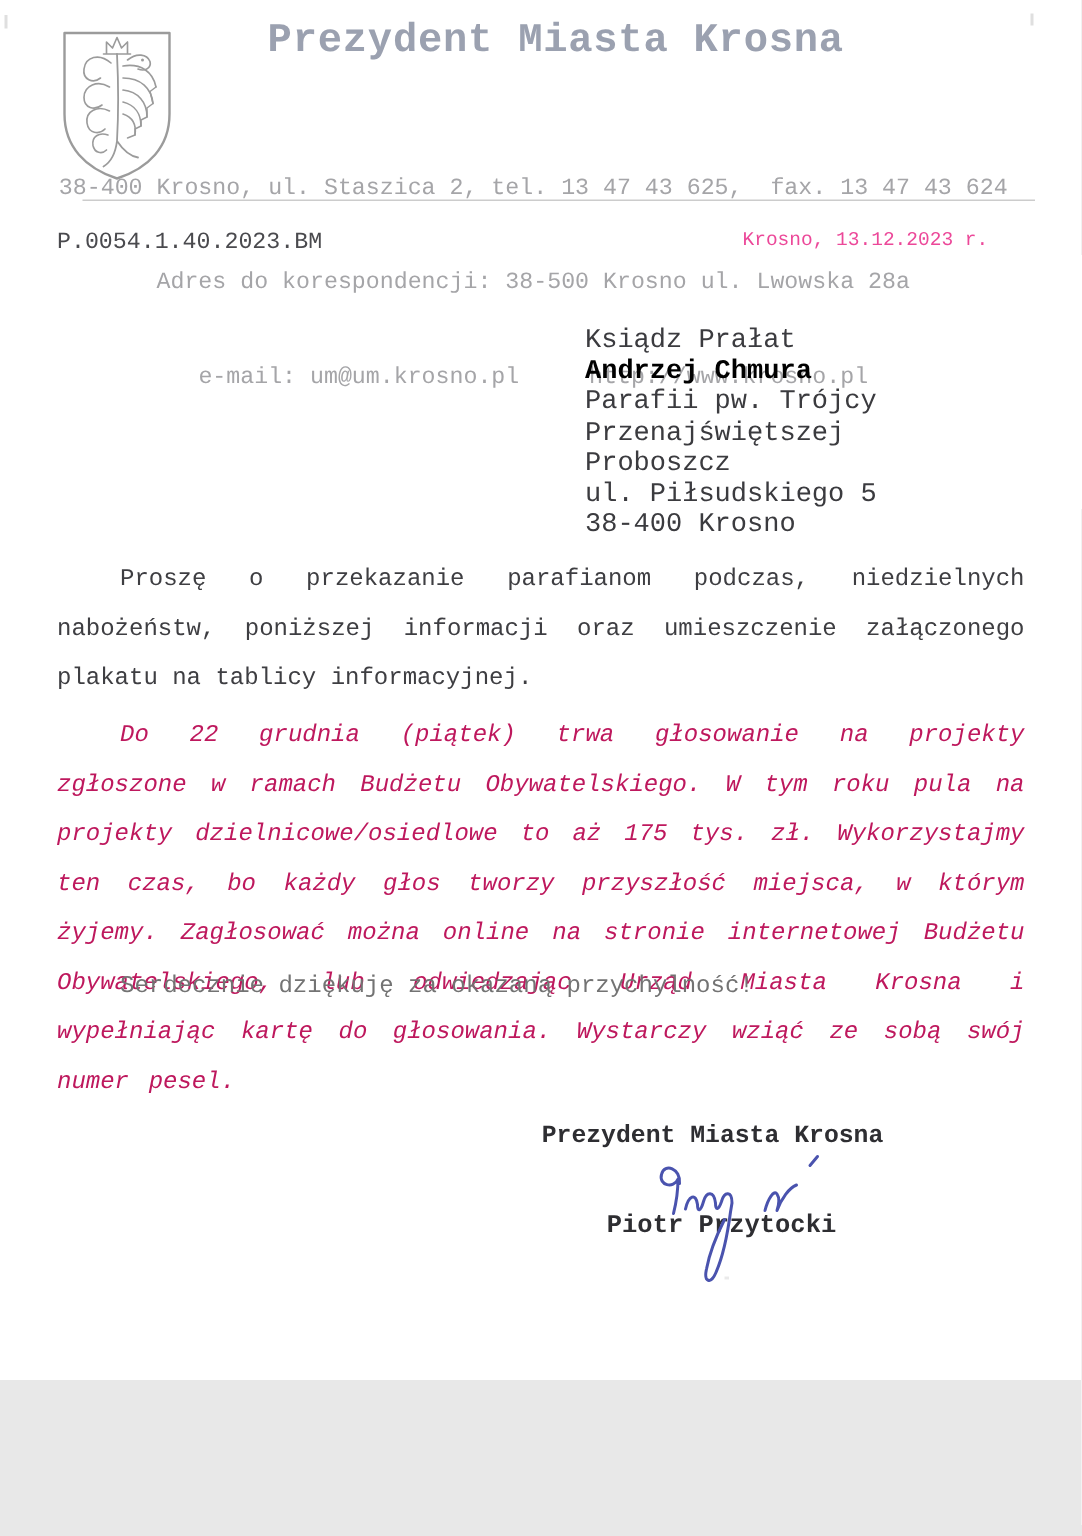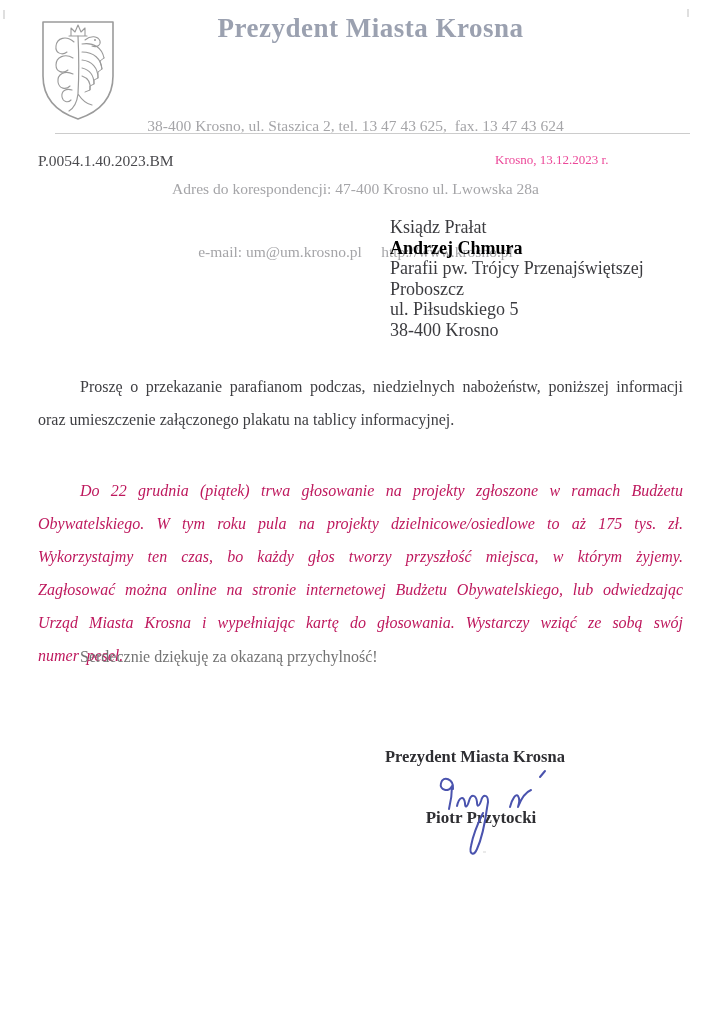--- a/index.html
+++ b/index.html
@@ -1,24 +1,24 @@
 <!DOCTYPE html>
 <html><head>
 <meta charset="utf-8">
 <style>
   * { margin: 0; padding: 0; box-sizing: border-box; }
   html, body { background: #e8e8e8; }
   .page {
     position: relative;
     width: 721px;
-    height: 1024px;
+    height: 920px;
     margin: 0 auto;
     background: #ffffff;
     overflow: hidden;
-    font-family: Liberation Serif, serif;
+    font-family: Liberation Mono, monospace;
   }
 
   
   .coat-of-arms {
     position: absolute;
     left: 36px; top: 16px;
     width: 84px; height: 110px;
   }
   .letterhead-title {
     position: absolute;
@@ -156,21 +156,21 @@
       <path d="M37,42 C29,37 20,41 20,49 C20,56 27,58 32,54" stroke-width="1.1"></path>
       <path d="M37,58 C29,54 21,58 22,66 C23,73 30,74 34,70" stroke-width="1.1"></path>
       <path d="M36,74 C30,72 25,75 26,81 C27,86 32,87 35,84" stroke-width="1.1"></path>
     </g>
   </svg>
 
   <div class="letterhead-title">Prezydent Miasta Krosna</div>
 
   <div class="letterhead-contact">
     <div>38-400 Krosno, ul. Staszica 2, tel. 13 47 43 625,  fax. 13 47 43 624</div>
-    <div>Adres do korespondencji: 47-400 Krosno ul. Lwowska 28a</div>
+    <div>Adres do korespondencji: 38-500 Krosno ul. Lwowska 28a</div>
     <div>e-mail: um@um.krosno.pl     http://www.krosno.pl</div>
   </div>
 
   <div class="header-divider"></div>
 
   <div class="ref-number">P.0054.1.40.2023.BM</div>
   <div class="place-date">Krosno, 13.12.2023 r.</div>
 
   <div class="recipient">
     <div>Ksiądz Prałat</div>

